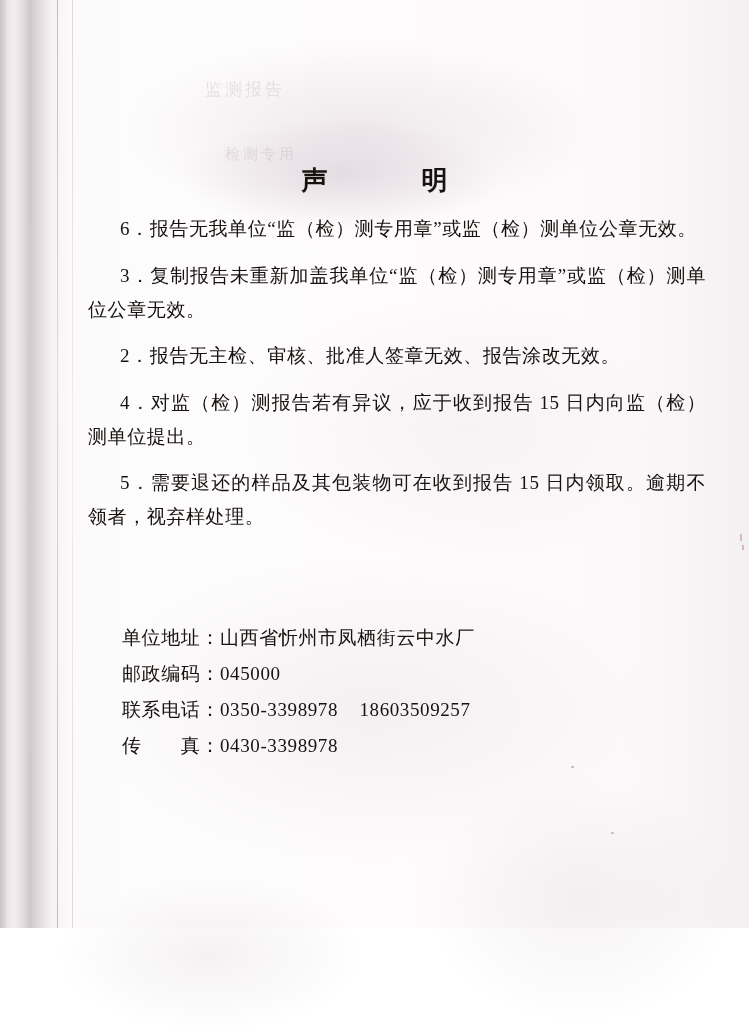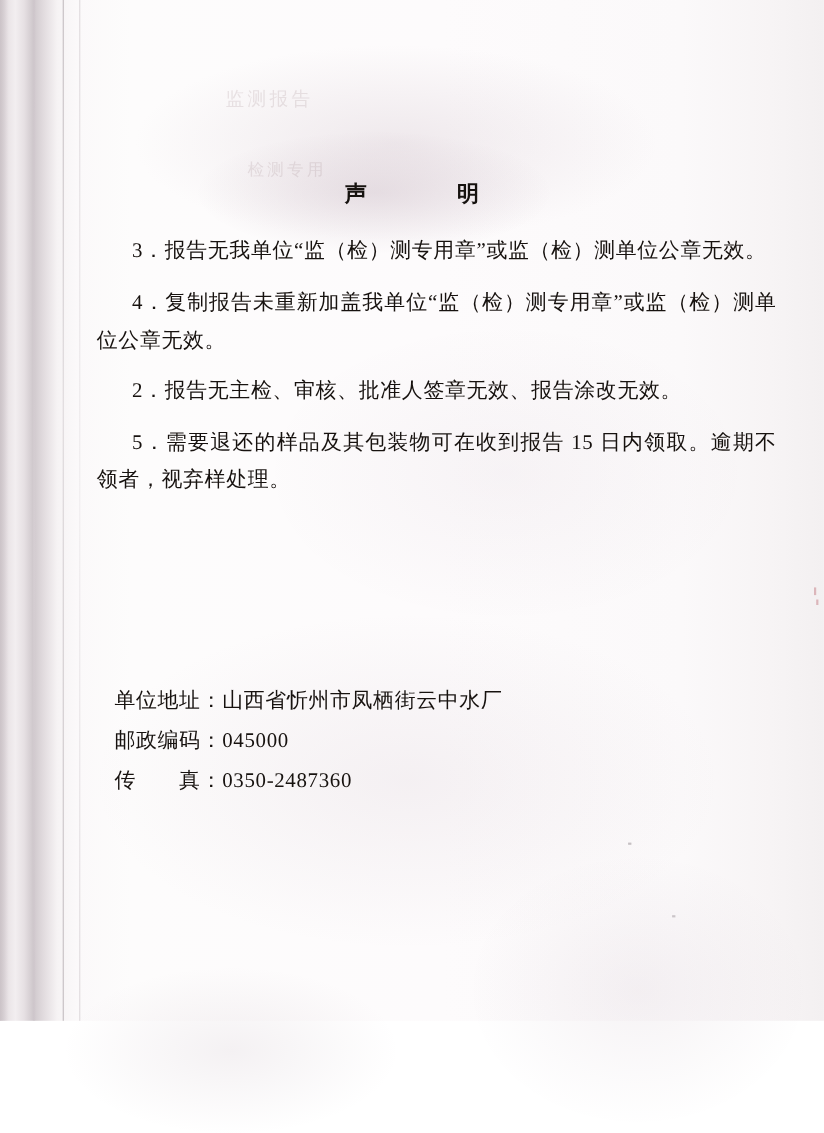--- a/index.html
+++ b/index.html
@@ -59,21 +59,21 @@
     height: 1030px;
   }
 
   .doc-title {
     position: absolute;
     left: 0;
     top: 163px;
     width: 749px;
     text-align: center;
     font-family: "Liberation Serif", "DejaVu Serif", serif;
-    font-size: 20px;
+    font-size: 26px;
     font-weight: bold;
     letter-spacing: 14px;
     color: #16120f;
     text-indent: 14px;
   }
 
   .clauses {
     position: absolute;
     left: 88px;
     top: 212px;
@@ -86,21 +86,21 @@
     color: #17120f;
     margin-bottom: 12.5px;
     text-indent: 32px;
     letter-spacing: 0.6px;
     text-align: justify;
   }
   .clause:last-child { margin-bottom: 0; }
 
   .contact {
     position: absolute;
-    left: 104px;
+    left: 122px;
     top: 620px;
     width: 560px;
   }
   .contact-line {
     font-size: 19px;
     line-height: 36px;
     color: #17120f;
     letter-spacing: 0.6px;
     white-space: pre;
   }
@@ -145,30 +145,32 @@
   <div class="edge-line e2"></div>
 
   <div class="ghost g1">监测报告</div>
   <div class="ghost g2">检测专用</div>
 
   <div class="content">
 
     <div class="doc-title">声　　明</div>
 
     <div class="clauses">
-      <div class="clause">3．报告无我单位“监（检）测专用章”或监（检）测单位公章无效。</div>
-      <div class="clause">4．复制报告未重新加盖我单位“监（检）测专用章”或监（检）测单位公章无效。</div>
+      <div class="clause">6．报告无我单位“监（检）测专用章”或监（检）测单位公章无效。</div>
+      <div class="clause">3．复制报告未重新加盖我单位“监（检）测专用章”或监（检）测单位公章无效。</div>
       <div class="clause">2．报告无主检、审核、批准人签章无效、报告涂改无效。</div>
+      <div class="clause">4．对监（检）测报告若有异议，应于收到报告 15 日内向监（检）测单位提出。</div>
       <div class="clause">5．需要退还的样品及其包装物可在收到报告 15 日内领取。逾期不领者，视弃样处理。</div>
     </div>
 
     <div class="contact">
       <div class="contact-line">单位地址：山西省忻州市凤栖街云中水厂</div>
       <div class="contact-line">邮政编码：045000</div>
-      <div class="contact-line">传　　真：0350-2487360</div>
+      <div class="contact-line">联系电话：0350-3398978    18603509257</div>
+      <div class="contact-line">传　　真：0430-3398978</div>
     </div>
 
   </div>
 
   <div class="speck s1"></div>
   <div class="speck s2"></div>
   <div class="speck s3"></div>
   <div class="speck s4"></div>
 
 </div>

